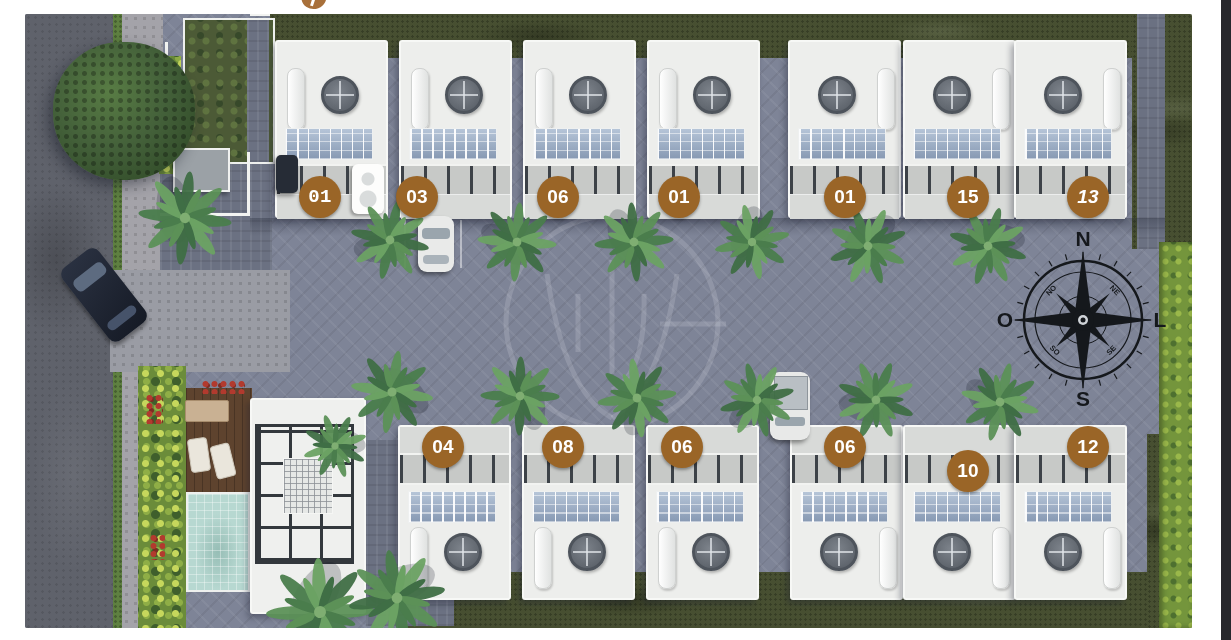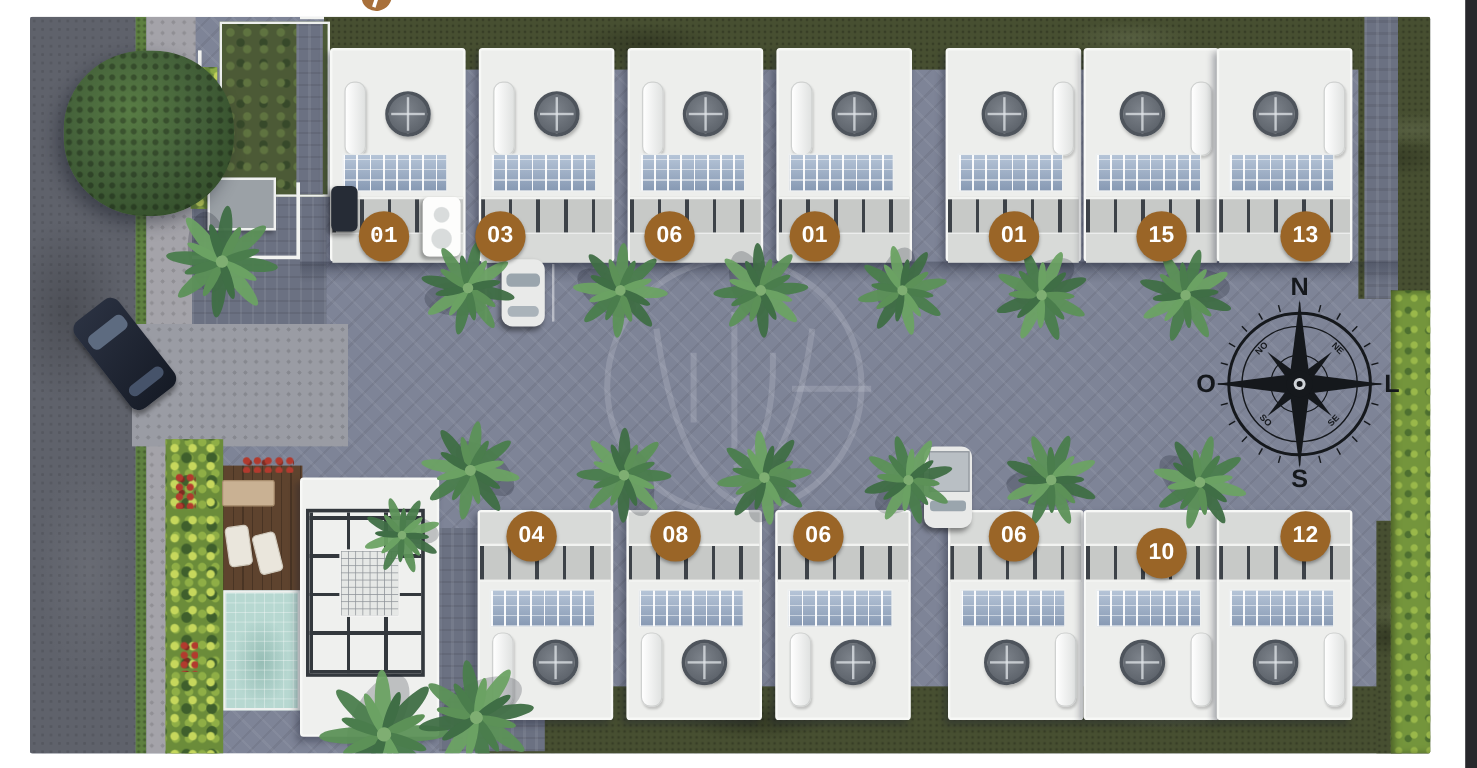--- a/index.html
+++ b/index.html
@@ -269,26 +269,26 @@
         <use href="#palm" transform="translate(372,584) scale(1.35) rotate(158)"></use>
         <use href="#palm" transform="translate(310,432) scale(0.9) rotate(195)"></use>
       </svg>
 
     <div class="badge" style="left:274px;top:162px;font-family:Liberation Mono, monospace;">01</div>
     <div class="badge" style="left:371px;top:162px;">03</div>
     <div class="badge" style="left:512px;top:162px;">06</div>
     <div class="badge" style="left:633px;top:162px;">01</div>
     <div class="badge" style="left:799px;top:162px;">01</div>
     <div class="badge" style="left:922px;top:162px;">15</div>
-    <div class="badge" style="left:1042px;top:162px;">13</div>
+    <div class="badge" style="left:1042px;top:162px;font-style:italic;">13</div>
     <div class="badge" style="left:397px;top:412px;">04</div>
     <div class="badge" style="left:517px;top:412px;">08</div>
     <div class="badge" style="left:636px;top:412px;">06</div>
     <div class="badge" style="left:799px;top:412px;">06</div>
-    <div class="badge" style="left:922px;top:426px;">10</div>
+    <div class="badge" style="left:922px;top:436px;">10</div>
     <div class="badge" style="left:1042px;top:412px;">12</div>
   <div class="house" style="left: 250px; top: 26px; height: 178px;">
         <div class="tank" style="top: 26px; left: 10px;"></div>
         <div class="vent" style="top: 34px; left: 44px;"></div>
         <div class="solar" style="top: 86px; left: 8px;"></div>
         <div class="pergola" style="top: 122px;"></div>
         <div class="patio" style="top: 152px; border-top: 1px solid rgb(236, 237, 237);"></div>
       </div>
       <div class="house" style="left: 374px; top: 26px; height: 178px;">
         <div class="tank" style="top: 26px; left: 10px;"></div>

